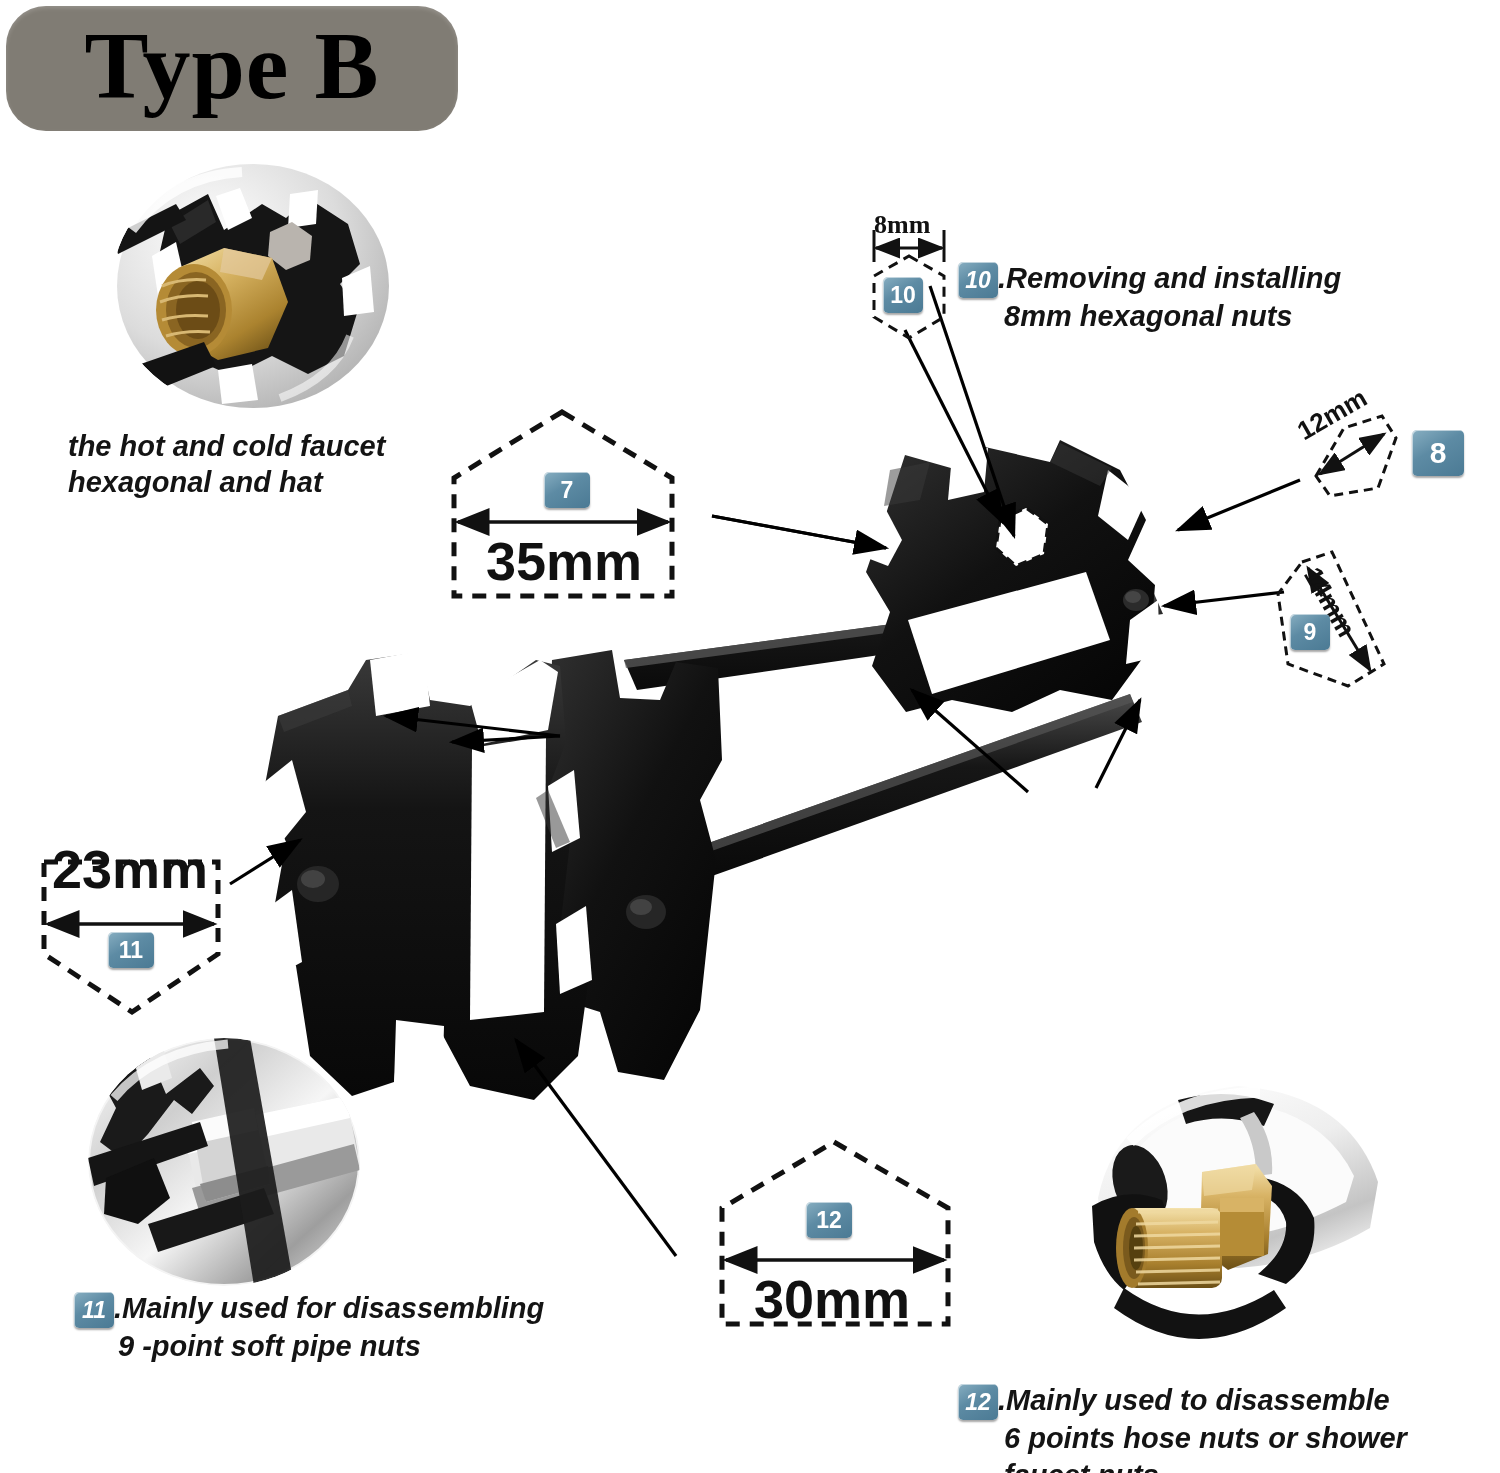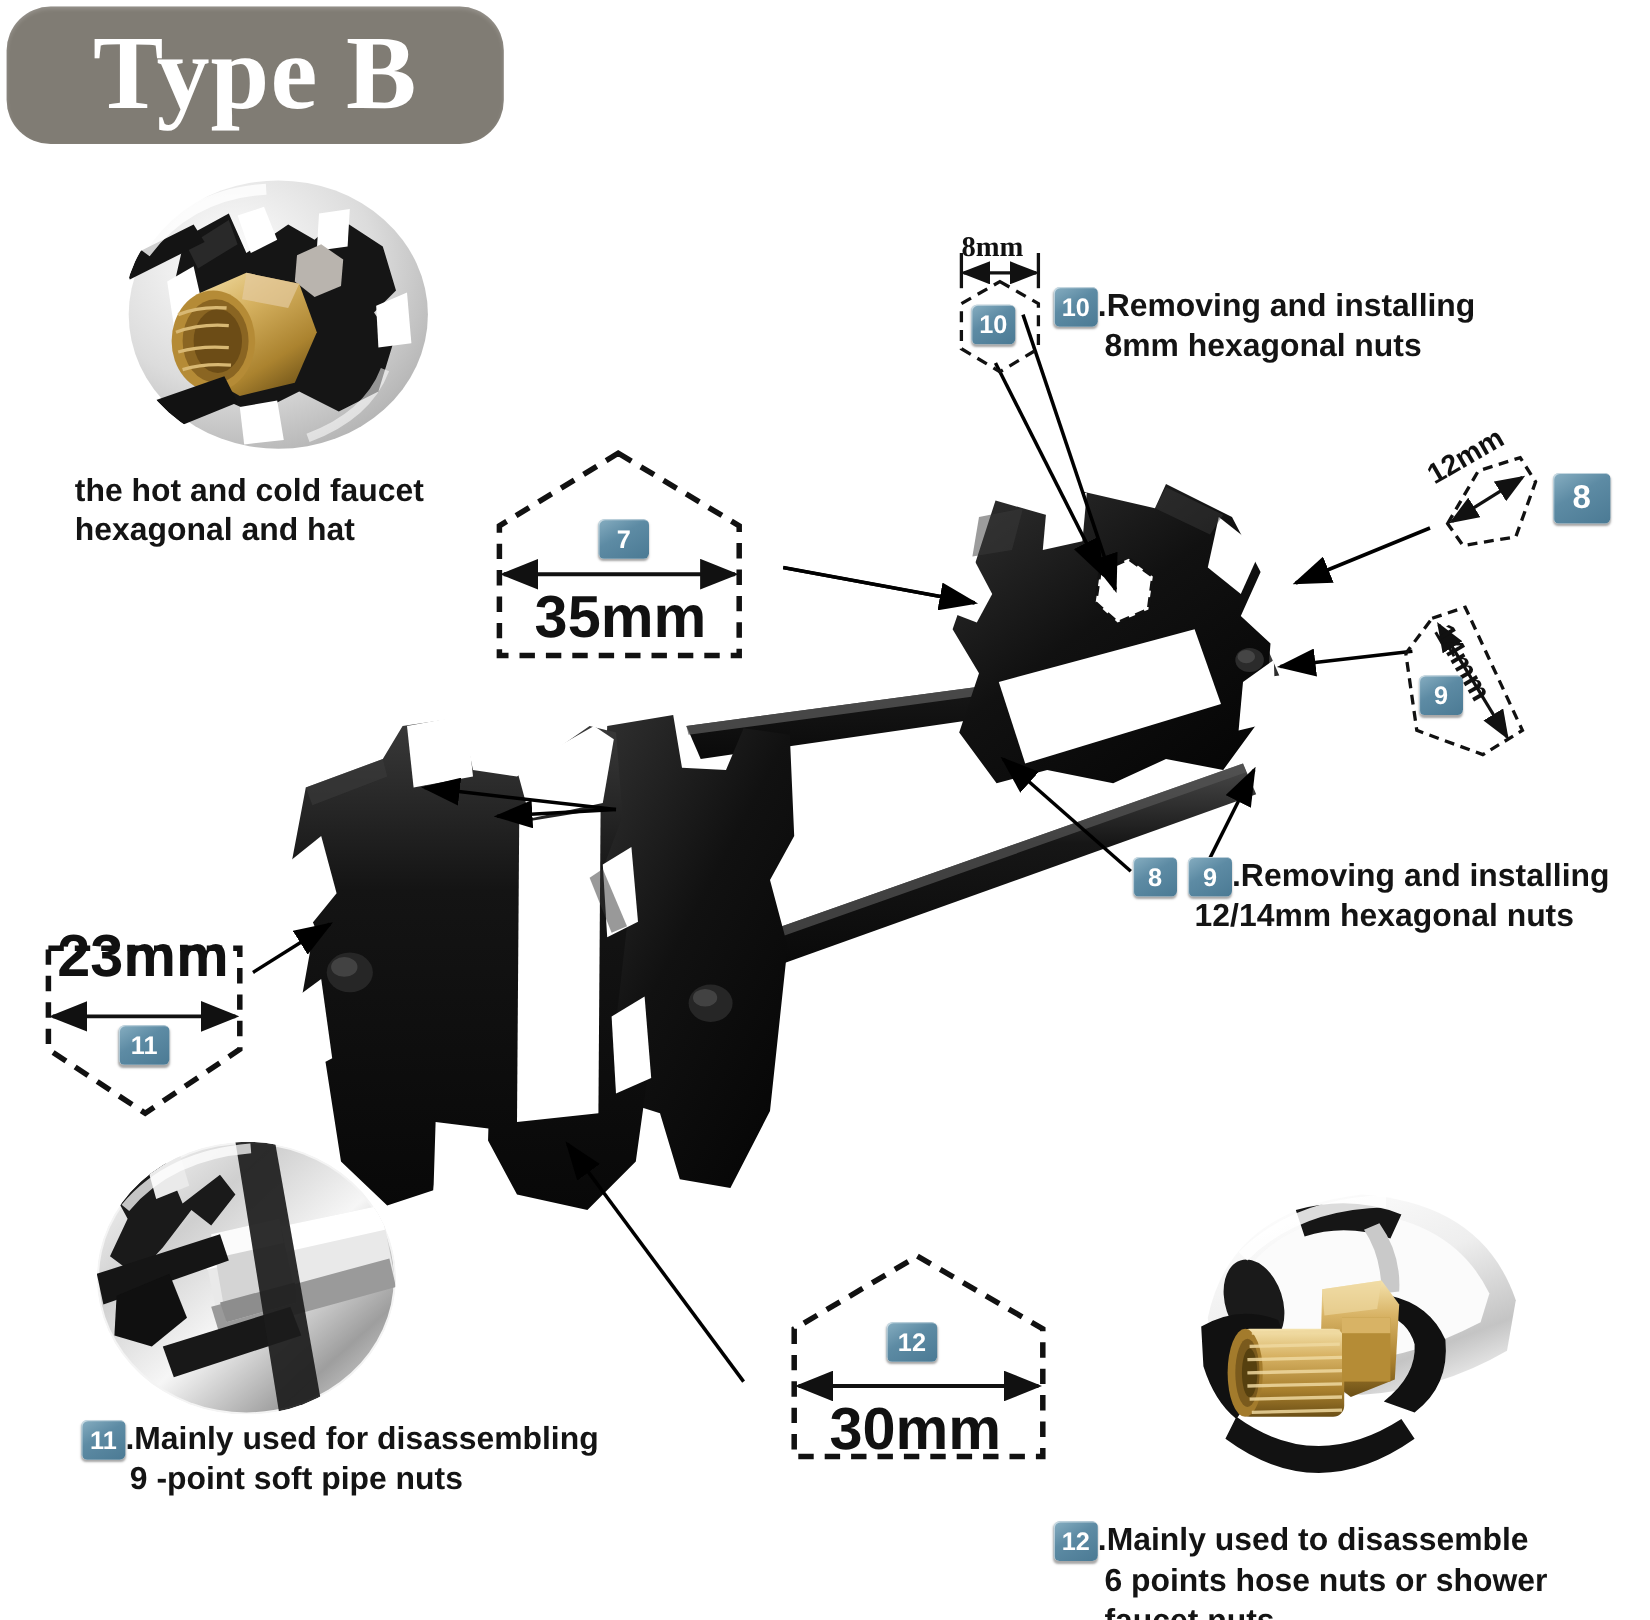--- a/index.html
+++ b/index.html
@@ -10,41 +10,41 @@
 
   
   #type-badge{
     position:absolute;left:6px;top:6px;width:452px;height:125px;
     background:#807c74;border-radius:40px;
     display:flex;align-items:center;justify-content:center;
     box-shadow:inset 0 2px 4px rgba(255,255,255,.18);
   }
   #type-badge span{
     font-family:"Liberation Serif", serif;font-weight:bold;
-    font-size:96px;color:#ffffff;letter-spacing:1px;line-height:1;
+    font-size:96px;color:#000000;letter-spacing:1px;line-height:1;
     margin-top:-6px;
   }
 
   
   .chip{
     display:inline-block;position:relative;
     background:linear-gradient(150deg,#87aec1 0%,#5d8ba4 42%,#4b7a94 100%);
     color:#fff;text-align:center;border-radius:5px;
     font-family:"Liberation Sans",sans-serif;font-weight:bold;
     box-shadow:0 2px 2px rgba(0,0,0,.35), inset 1px 1px 0 rgba(255,255,255,.55);
     vertical-align:middle;
   }
   .chip.s{width:32px;height:32px;line-height:32px;font-size:21px;}
   .chip.m{width:40px;height:36px;line-height:36px;font-size:23px;}
   .chip.w{width:46px;height:36px;line-height:36px;font-size:23px;}
   .chip.big{width:52px;height:46px;line-height:46px;font-size:30px;}
 
   
   .caption{position:absolute;font-size:29px;font-weight:bold;line-height:1.25;color:#141414;}
-  .caption .line{white-space:nowrap;}
+  .caption .line{white-space:nowrap;font-style:italic;}
   .caption .ind{padding-left:38px;}
 
   
   .photo{position:absolute;border-radius:50%;overflow:hidden;}
   .photo .inner{position:absolute;inset:0;}
 
   
   .dim{position:absolute;}
   .dim svg{display:block;overflow:visible;}
   .dimtext{position:absolute;font-size:54px;font-weight:bold;color:#111;
@@ -504,26 +504,20 @@
     <div class="line ind">hexagonal and hat</div>
   </div>
 
   <div class="caption" id="callout-10" style="left:958px;top:260px;width:420px;">
     <div class="line">
       <span class="chip m">10</span><span>.</span><span>Removing and installing</span>
     </div>
     <div class="line" style="padding-left:46px;">8mm hexagonal nuts</div>
   </div>
 
-  <div class="caption" id="callout-8-9" style="left:1030px;top:778px;width:450px;">
-    <div class="line">
-      <span class="chip m">8</span><span style="display:inline-block;width:10px;"></span><span class="chip m">9</span><span>.</span><span>Removing and installing</span>
-    </div>
-    <div class="line" style="padding-left:56px;">12/14mm hexagonal nuts</div>
-  </div>
 
   <div class="caption" id="callout-11" style="left:74px;top:1290px;width:540px;">
     <div class="line">
       <span class="chip m">11</span><span>.</span><span>Mainly used for disassembling</span>
     </div>
     <div class="line" style="padding-left:44px;">9 -point soft pipe nuts</div>
   </div>
 
   <div class="caption" id="callout-12" style="left:958px;top:1382px;width:540px;">
     <div class="line">

